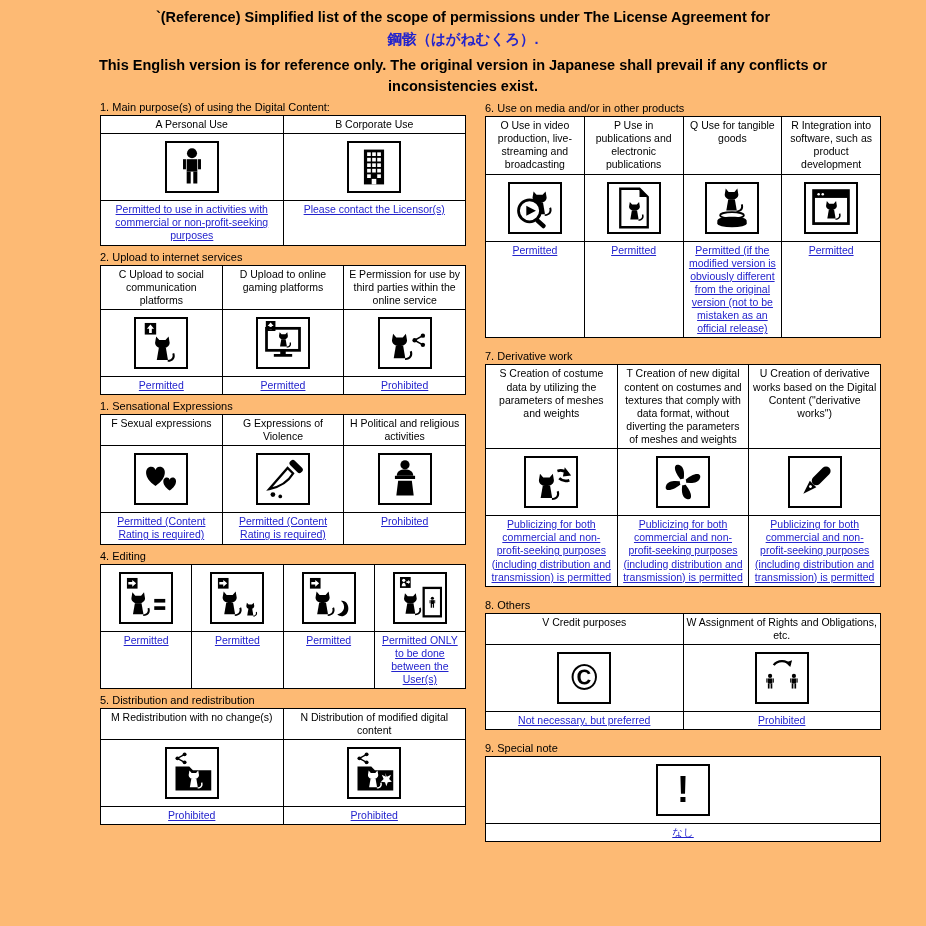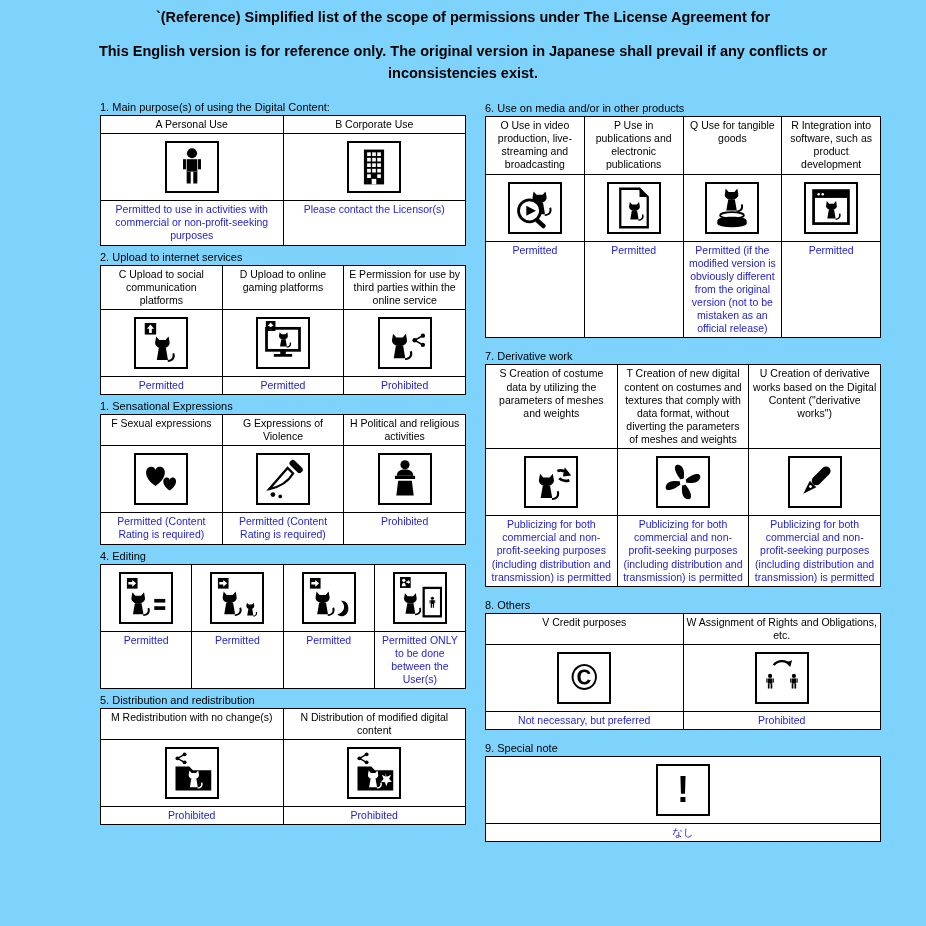--- a/index.html
+++ b/index.html
@@ -1,43 +1,43 @@
 <!DOCTYPE html>
 <html><head>
 <meta charset="utf-8">
 <style>
   * { box-sizing: border-box; }
   html,body { margin:0; padding:0; background:#fff; }
   body { font-family:"Liberation Sans", sans-serif; color:#000; }
-  .page { position:relative; width:926px; height:926px; background:#7dd3fc; overflow:hidden;padding-left:44px; }
+  .page { position:relative; width:926px; height:926px; background:#fdba74; overflow:hidden;padding-left:44px; }
 
   .titles { position:absolute; top:7px; left:0; width:100%; text-align:center;
             font-weight:bold; font-size:14.5px; line-height:1.5; }
-  .titles .t-line3 { max-width:760px; margin:12px auto; }
+  .titles .t-line3 { max-width:760px; margin:4px auto; }
   .t-blue { color:#2323cd; }
 
   .col-left  { position:absolute; left:100px; top:101px; width:366px; }
   .col-right { position:absolute; left:485px; top:102px; width:396px; }
 
   .section { margin-bottom:5px; }
   .col-right .section { margin-bottom:12px; }
   .sec-title { font-size:11px; margin-bottom:2px; text-align:left; }
 
   table.ptable { border-collapse:collapse; width:100%; table-layout:fixed; background:#fff; }
   .ptable td { border:1px solid #000; padding:2px 3px; font-size:10.5px;
                line-height:1.25; text-align:center; vertical-align:top; }
   .icon-cell { padding:7px 2px !important; vertical-align:middle !important; }
 
   .ibox { display:inline-block; width:54px; height:52px; border:2.5px solid #000;
           background:#fff; padding:2px; line-height:0; }
   .ibox svg { width:100%; height:100%; fill:#000; }
   .ibox .glyph { display:block; width:100%; height:100%; font-size:36px; font-weight:bold;
                  line-height:44px; text-align:center; color:#000; }
 
-  .res { color:#2323cd; }
+  .res { color:#2323cd; text-decoration:underline; }
 </style>
 </head>
 <body>
 
 <svg width="0" height="0" style="position:absolute" aria-hidden="true">
 <defs>
   <symbol id="sym-cat" viewBox="0 0 32 32">
     <path d="M9 2 L12.5 6 L19.5 6 L23 2 L24.2 9 C24.2 12.8 20.5 15.4 16 15.4 C11.5 15.4 7.8 12.8 7.8 9 Z"></path>
     <path d="M12 15 L20 15 L22.3 28.5 L9.7 28.5 Z"></path>
     <path d="M22 28.5 C26.5 28.5 28.5 25 27.2 21.5 L29.3 20.5 C31.3 25.5 28.8 30.5 22 30.5 Z"></path>
@@ -208,20 +208,21 @@
     <path d="M15 10 C19 4 29 4 33 10" fill="none" stroke="#000" stroke-width="2.5"></path>
     <path d="M33 12 L35 4.5 L28 7 Z"></path>
   </symbol>
 </defs>
 </svg>
 
 <div class="page">
 
   <div class="titles">
     <div>`(Reference) Simplified list of the scope of permissions under The License Agreement for</div>
+    <div class="t-blue">鋼骸（はがねむくろ）.</div>
     <div class="t-line3">This English version is for reference only. The original version in Japanese shall prevail if any conflicts or inconsistencies exist.</div>
   </div>
 
   <div class="col-left">
 
     <div class="section">
       <div class="sec-title">1. Main purpose(s) of using the Digital Content:</div>
       <table class="ptable">
         <tbody>
             <tr>

